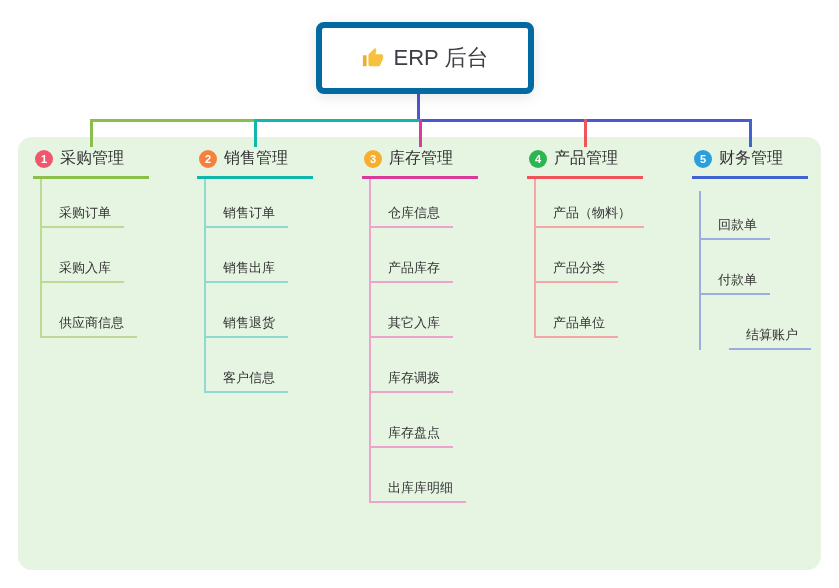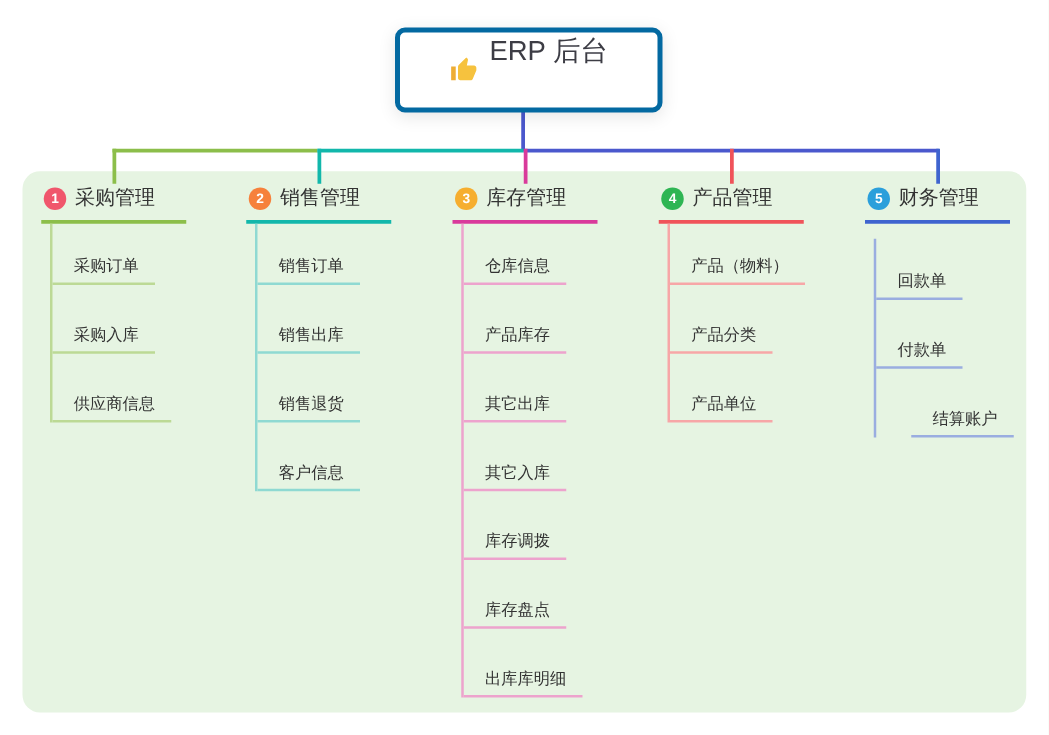--- a/index.html
+++ b/index.html
@@ -8,23 +8,23 @@
     background:#ffffff;
     font-family:"Liberation Sans","DejaVu Sans",sans-serif;
     color:#333;
   }
   .panel{
     position:absolute;left:18px;top:137px;width:803px;height:433px;
     border-radius:14px;
   }
   .root-node{
     position:absolute;left:316px;top:22px;width:206px;height:60px;
-    background:#ffffff;border:4px solid #0369a1;border-radius:8px;
+    background:#ffffff;border:6px solid #0369a1;border-radius:8px;
     box-shadow:0 3px 14px rgba(0,0,0,.10);
-    display:flex;justify-content:center;gap:10px;
+    display:flex;align-items:center;justify-content:center;gap:10px;
     font-size:22px;font-weight:500;color:#3d3d45;
     z-index:3;
   }
   .root-node .thumb{display:inline-flex;align-items:center;}
   .line{position:absolute;z-index:1;}
   .branch{position:absolute;top:146px;width:116px;z-index:2;}
   .branch-header{
     display:flex;align-items:center;gap:7px;
     padding:2px 0 7px 2px;
     font-size:16px;font-weight:500;color:#333;white-space:nowrap;
@@ -95,21 +95,20 @@
       </ul>
     </div>
     <div class="branch" style="left: 362px;">
       <div class="branch-header" style="border-bottom: 3px solid rgb(217, 58, 155);">
         <span class="badge" style="background: rgb(246, 174, 47);">3</span>
         <span>库存管理</span>
       </div>
       <ul style="border-left: 2px solid rgb(237, 163, 205);">
         <li style="border-bottom: 2px solid rgb(237, 163, 205);">仓库信息</li>
         <li style="border-bottom: 2px solid rgb(237, 163, 205);">产品库存</li>
-        <li style="border-bottom: 2px solid rgb(237, 163, 205);">其它出库</li>
         <li style="border-bottom: 2px solid rgb(237, 163, 205); text-align: center;">其它入库</li>
         <li style="border-bottom: 2px solid rgb(237, 163, 205);">库存调拨</li>
         <li style="border-bottom: 2px solid rgb(237, 163, 205);">库存盘点</li>
         <li style="border-bottom: 2px solid rgb(237, 163, 205);">出库库明细</li>
       </ul>
     </div>
     <div class="branch" style="left: 527px;">
       <div class="branch-header" style="border-bottom: 3px solid rgb(240, 83, 90);">
         <span class="badge" style="background: rgb(46, 181, 83);">4</span>
         <span>产品管理</span>

